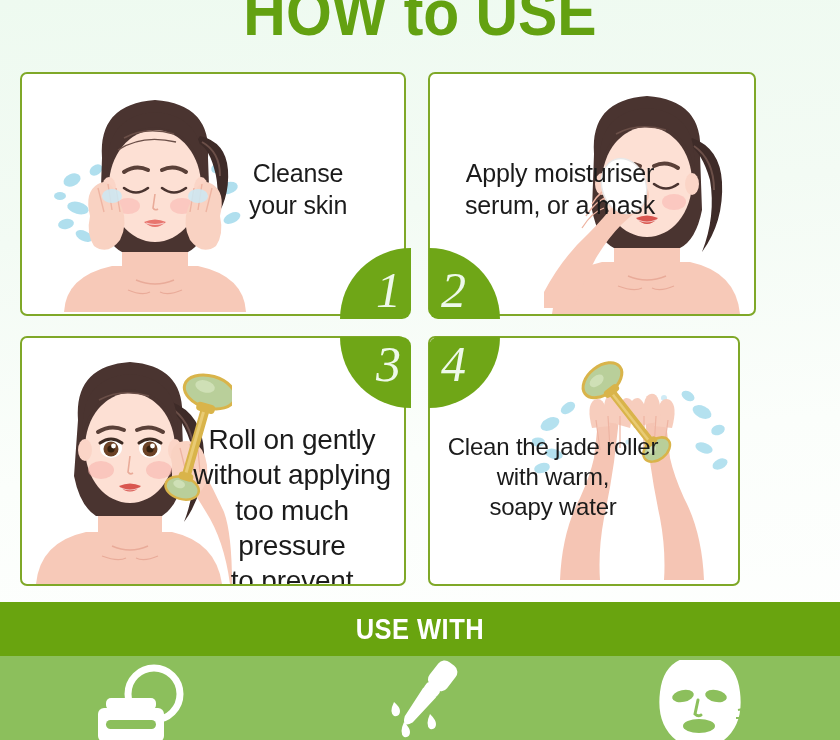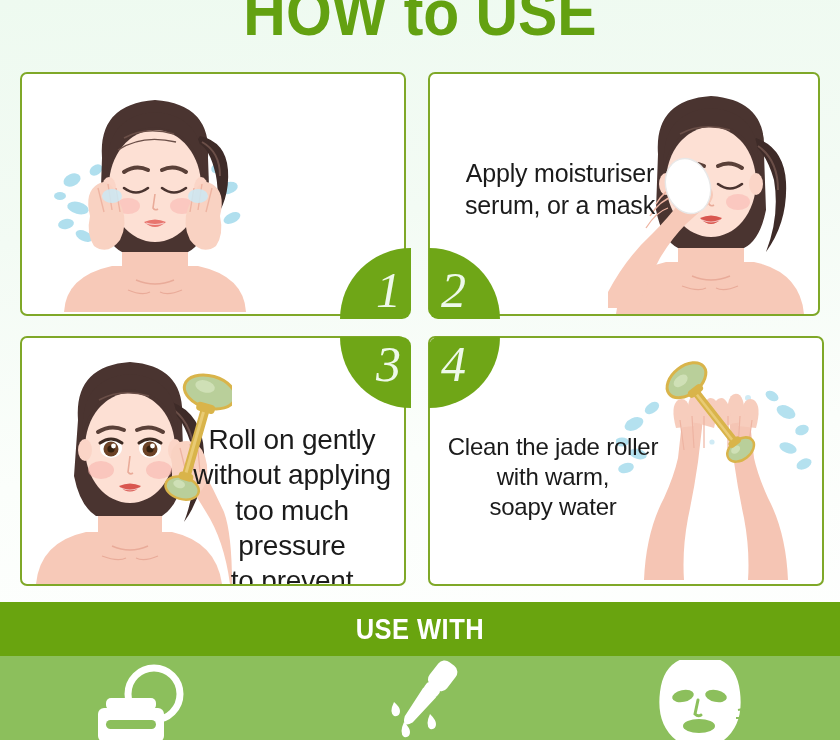--- a/index.html
+++ b/index.html
@@ -37,23 +37,23 @@
 
   
   .panel {
     position: absolute;
     background: #ffffff;
     border: 2px solid #7fa828;
     border-radius: 7px;
     overflow: hidden;
   }
   #panel-1 { left: 20px;  top: 72px;  width: 386px; height: 244px; }
-  #panel-2 { left: 428px; top: 72px;  width: 392px; height: 244px; }
+  #panel-2 { left: 428px; top: 72px;  width: 328px; height: 244px; }
   #panel-3 { left: 20px;  top: 336px; width: 386px; height: 250px; }
-  #panel-4 { left: 428px; top: 336px; width: 396px; height: 250px; }
+  #panel-4 { left: 428px; top: 336px; width: 312px; height: 250px; }
 
   .panel-text {
     position: absolute;
     font-size: 25px;
     line-height: 1.26;
     color: #1b1b1b;
     text-align: center;
     font-family: "Liberation Sans", sans-serif;
     letter-spacing: -0.2px;
   }
@@ -208,20 +208,22 @@
       <path d="M96 139 Q105 142 114 139" stroke="#fff" stroke-width="1.2" fill="none" opacity="0.6"></path>
 
       <path d="M40 132 Q34 108 48 100 Q58 94 64 106 L72 124 Q78 140 70 156 Q58 172 44 162 Q36 150 40 132 Z" fill="#f9d2c2"></path>
       <path d="M48 104 L54 128 M58 100 L62 126 M66 104 L70 128" stroke="#eeb4a2" stroke-width="1.4" fill="none"></path>
       <path d="M170 132 Q176 108 162 100 Q152 94 146 106 L138 124 Q132 140 140 156 Q152 172 166 162 Q174 150 170 132 Z" fill="#f9d2c2"></path>
       <path d="M162 104 L156 128 M152 100 L148 126 M144 104 L140 128" stroke="#eeb4a2" stroke-width="1.4" fill="none"></path>
 
       <ellipse cx="62" cy="112" rx="10" ry="7" fill="#cbe9f4" opacity="0.85"></ellipse>
       <ellipse cx="148" cy="112" rx="10" ry="7" fill="#cbe9f4" opacity="0.85"></ellipse>
     </svg>
+    <div class="panel-text" id="text-1" style="white-space: pre-line;">Cleanse
+your skin</div>
   </div>
 
   <div class="panel" id="panel-2">
     <svg class="art" id="art-2" viewBox="0 0 200 232">
 
       <path d="M70 158 L70 184 Q70 194 84 196 L122 196 Q136 194 136 184 L136 158 Z" fill="#f7c9b8"></path>
       <path d="M8 232 Q12 190 58 180 L146 180 Q192 190 196 232 Z" fill="#f7c9b8"></path>
       <path d="M84 194 Q103 202 122 194" stroke="#e9ab99" stroke-width="1.4" fill="none"></path>
       <path d="M74 204 Q90 210 98 206" stroke="#e9ab99" stroke-width="1.2" fill="none"></path>
       <path d="M130 204 Q116 210 108 206" stroke="#e9ab99" stroke-width="1.2" fill="none"></path>

